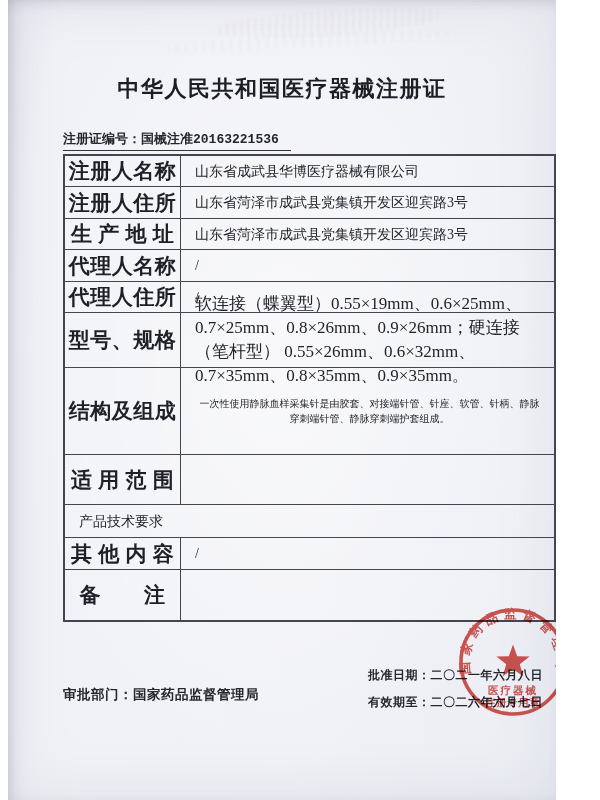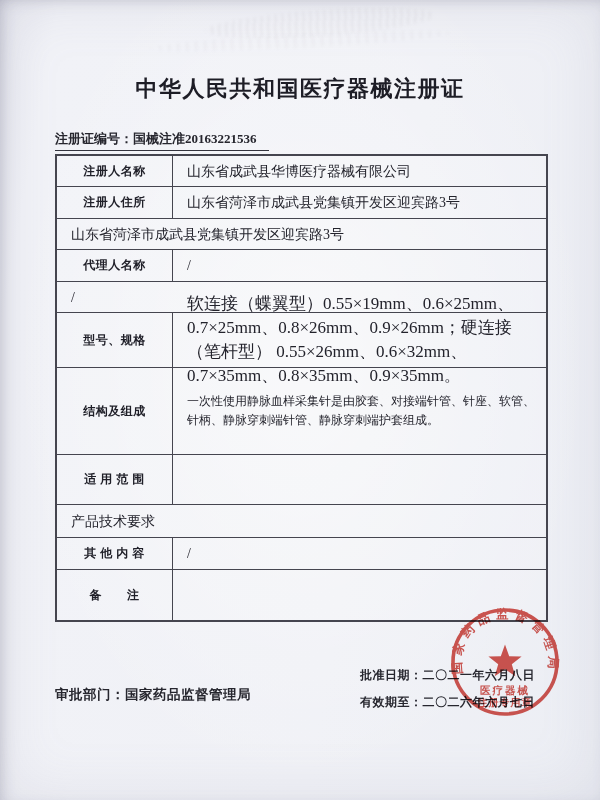--- a/index.html
+++ b/index.html
@@ -1,28 +1,29 @@
 <!DOCTYPE html>
 <html><head>
 <meta charset="utf-8">
 <style>
   * { margin:0; padding:0; box-sizing:border-box; }
   html,body { width:600px; height:800px; }
   body { font-family:"Liberation Serif","DejaVu Serif",serif; }
 
   .page {
-    position:relative; width:600px; height:800px; overflow:hidden;
+    position:relative; width:548px; height:800px; overflow:hidden;
     background:
       radial-gradient(ellipse at 50% 45%, rgba(255,255,255,.5), rgba(255,255,255,0) 70%),
       linear-gradient(100deg, #e9eaf1 0%, #f1f2f7 8%, #f0f1f6 60%, #eceef4 100%);
     box-shadow:
       inset 0 0 60px rgba(140,140,165,.16),
       inset 10px 0 18px -10px rgba(105,105,130,.35),
       inset 0 8px 16px -10px rgba(105,105,130,.30);
     color:#23232b;
+    margin-left:8px;
   }
 
   
   .smudge {
     position:absolute; top:10px; left:205px; width:230px; height:26px;
     background:repeating-linear-gradient(94deg,
       rgba(125,115,122,.18) 0 2px, rgba(125,115,122,0) 2px 7px);
     filter:blur(1.4px); transform:rotate(-4deg); border-radius:50%; opacity:.55;
   }
   .smudge2 {
@@ -34,45 +35,45 @@
 
   .title {
     position:absolute; top:74px; left:0; width:100%;
     text-align:center; font-size:22px; font-weight:bold;
     letter-spacing:1.5px; color:#1d1d26;
   }
 
   .certno-line {
     position:absolute; left:55px; top:130px;
     font-size:13px; font-weight:bold; color:#26262e;
-    border-bottom:1.5px solid #34343e; padding:0 12px 2px 0;
+    border-bottom:1.5px solid #34343e; padding:0 12px 2px 0;font-family:Liberation Mono, monospace;
   }
 
   .doc-table {
     position:absolute; left:55px; top:154px; width:493px;
     border:2px solid #45454f;
     background:rgba(255,255,255,.12);
   }
   .row { display:flex; border-bottom:1.5px solid #45454f; }
   .row:last-child { border-bottom:none; }
   .cell-label {
     flex:0 0 116px; width:116px; border-right:1.5px solid #45454f;
     display:flex; align-items:center; justify-content:center;
-    font-weight:bold; font-size:12px; letter-spacing:.5px; color:#1f1f28;
+    font-weight:bold; font-size:21px; letter-spacing:.5px; color:#1f1f28;
     text-align:right;
   }
   .cell-value {
     flex:1; display:flex; align-items:center;
     padding:3px 10px 3px 14px; font-size:14px; line-height:1.5; color:#23232c;
   }
   .r1{height:31px}.r2{height:32px}.r3{height:31px}.r4{height:32px}
   .r5{height:31px}.r6{height:32px}.r7{height:55px}.r8{height:87px}
   .r9{height:50px}.r10{height:33px}.r11{height:32px}.r12{height:50px}
   .r7 .cell-value { font-size:17px; line-height:1.4; }
-  .r8 .cell-value { font-size:12px; line-height:1.55; }
+  .r8 .cell-value { font-size:10px; line-height:1.55;text-align:center; }
 
   .footer-dept {
     position:absolute; left:55px; top:686px; font-size:13.5px;
     font-weight:bold; color:#26262e; letter-spacing:.5px;
   }
   .footer-dates {
     position:absolute; left:360px; top:667px; font-size:12px;
     font-weight:bold; color:#26262e; letter-spacing:.5px;
   }
   .footer-dates .date-line { margin-bottom:10px; }
@@ -100,27 +101,29 @@
   <div class="doc-table">
     <div class="row r1">
       <div class="cell-label">注册人名称</div>
       <div class="cell-value">山东省成武县华博医疗器械有限公司</div>
     </div>
     <div class="row r2">
       <div class="cell-label">注册人住所</div>
       <div class="cell-value">山东省菏泽市成武县党集镇开发区迎宾路3号</div>
     </div>
     <div class="row r3">
+      <div class="cell-label">生 产 地 址</div>
       <div class="cell-value">山东省菏泽市成武县党集镇开发区迎宾路3号</div>
     </div>
     <div class="row r4">
       <div class="cell-label">代理人名称</div>
       <div class="cell-value">/</div>
     </div>
     <div class="row r5">
+      <div class="cell-label">代理人住所</div>
       <div class="cell-value">/</div>
     </div>
     <div class="row r7">
       <div class="cell-label">型号、规格</div>
       <div class="cell-value">软连接（蝶翼型）0.55×19mm、0.6×25mm、0.7×25mm、0.8×26mm、0.9×26mm；硬连接（笔杆型） 0.55×26mm、0.6×32mm、0.7×35mm、0.8×35mm、0.9×35mm。</div>
     </div>
     <div class="row r8">
       <div class="cell-label">结构及组成</div>
       <div class="cell-value">一次性使用静脉血样采集针是由胶套、对接端针管、针座、软管、针柄、静脉穿刺端针管、静脉穿刺端护套组成。</div>
     </div>

